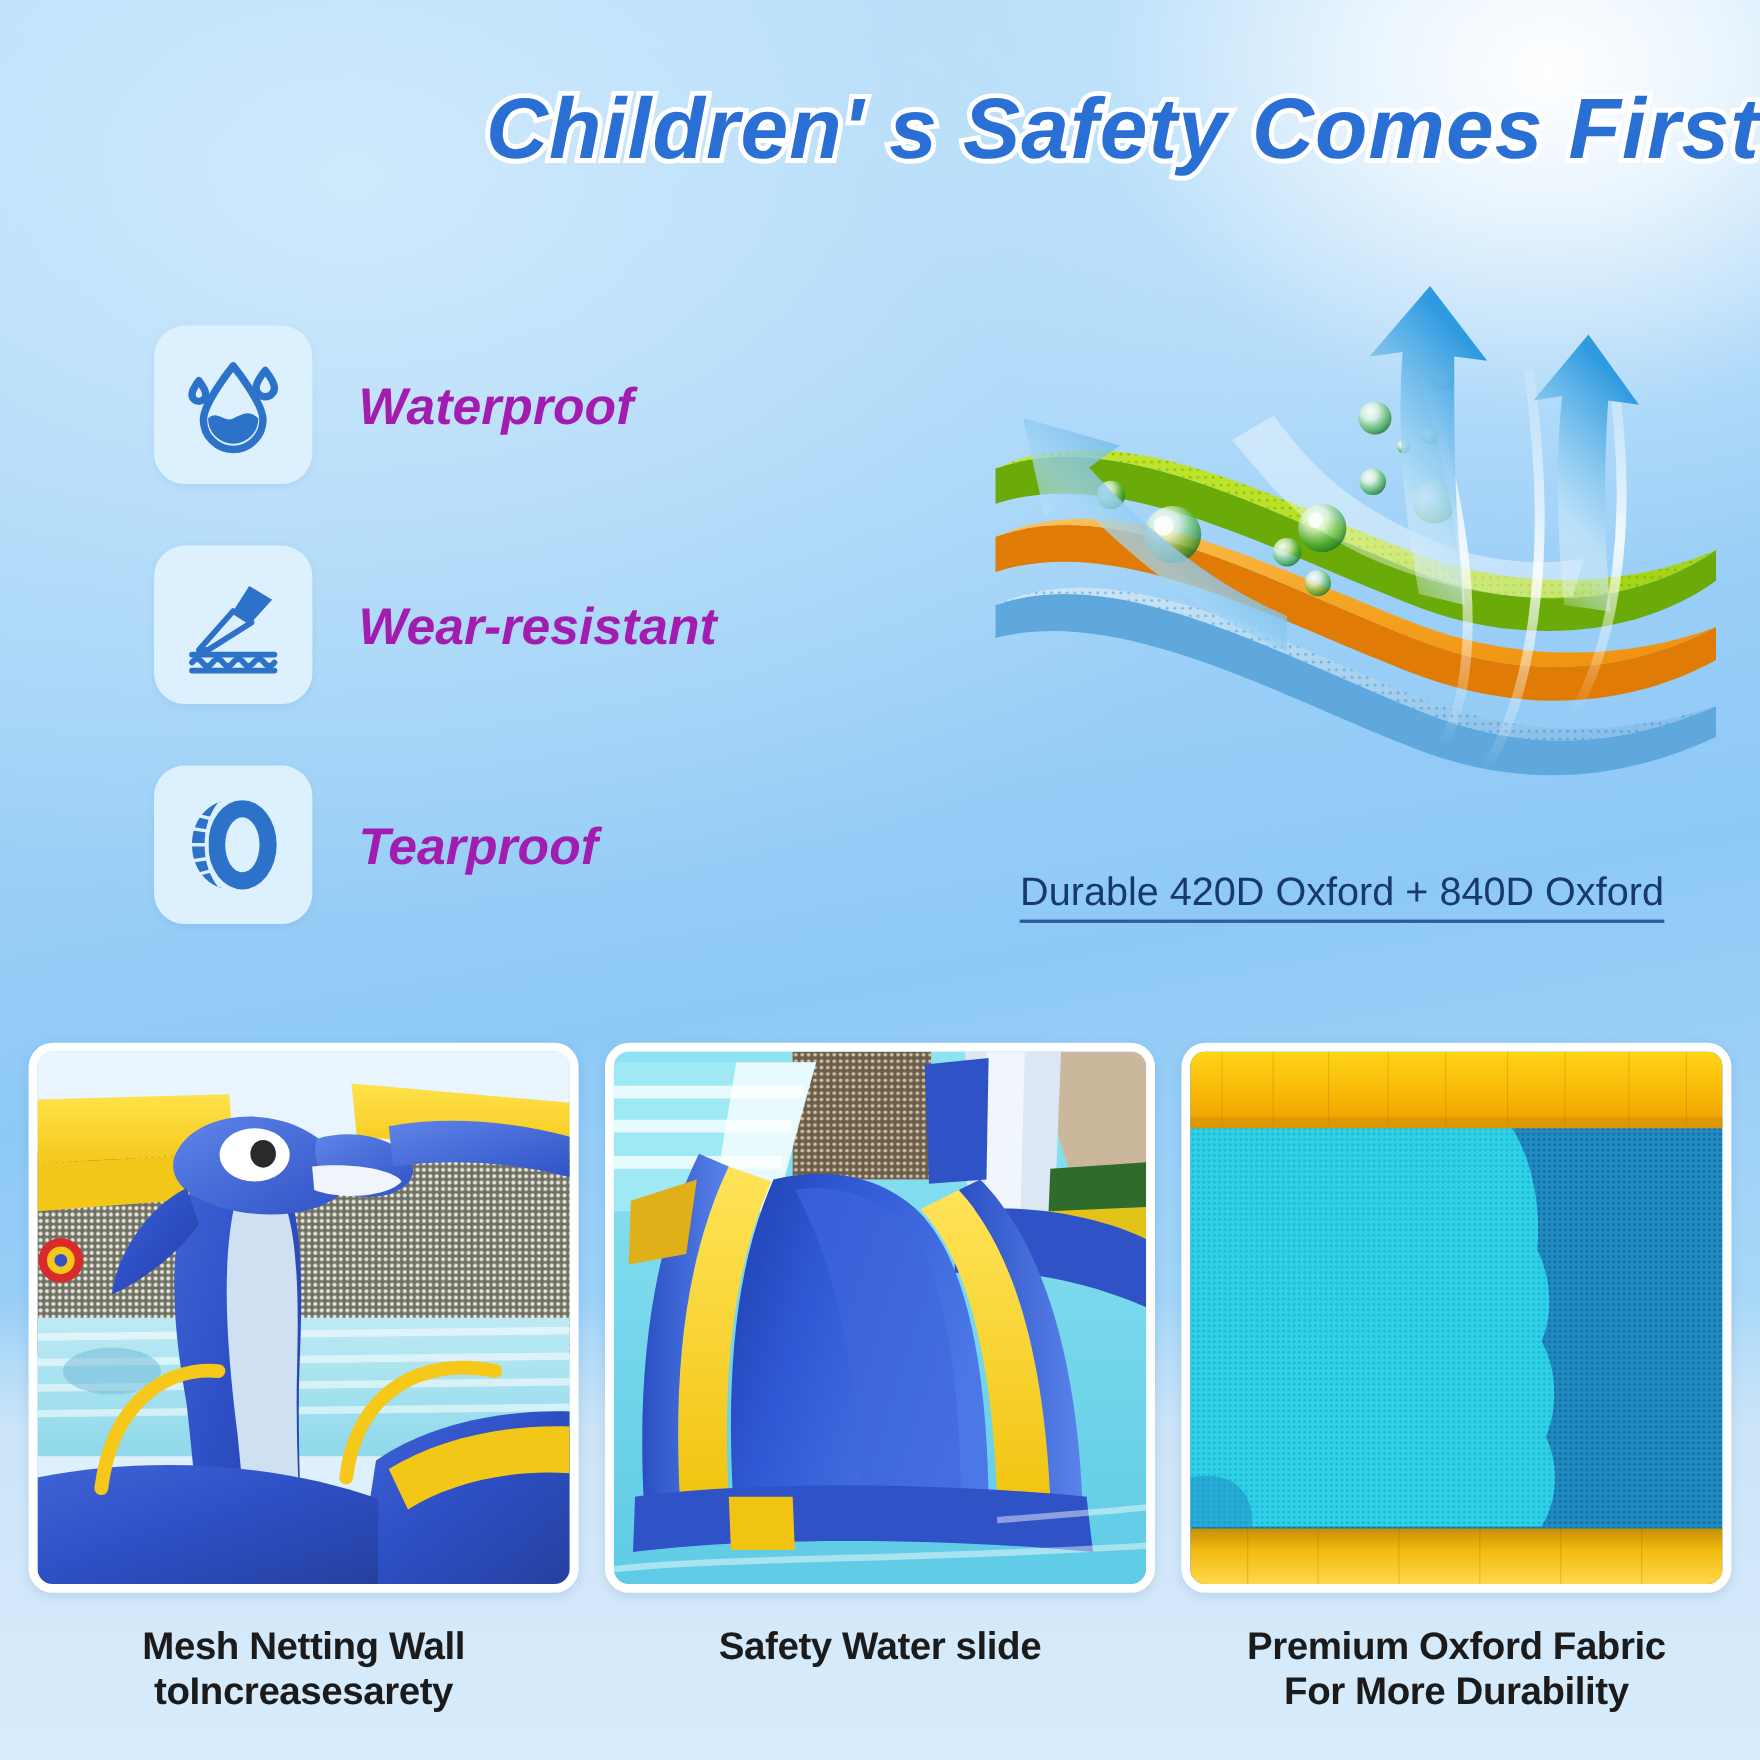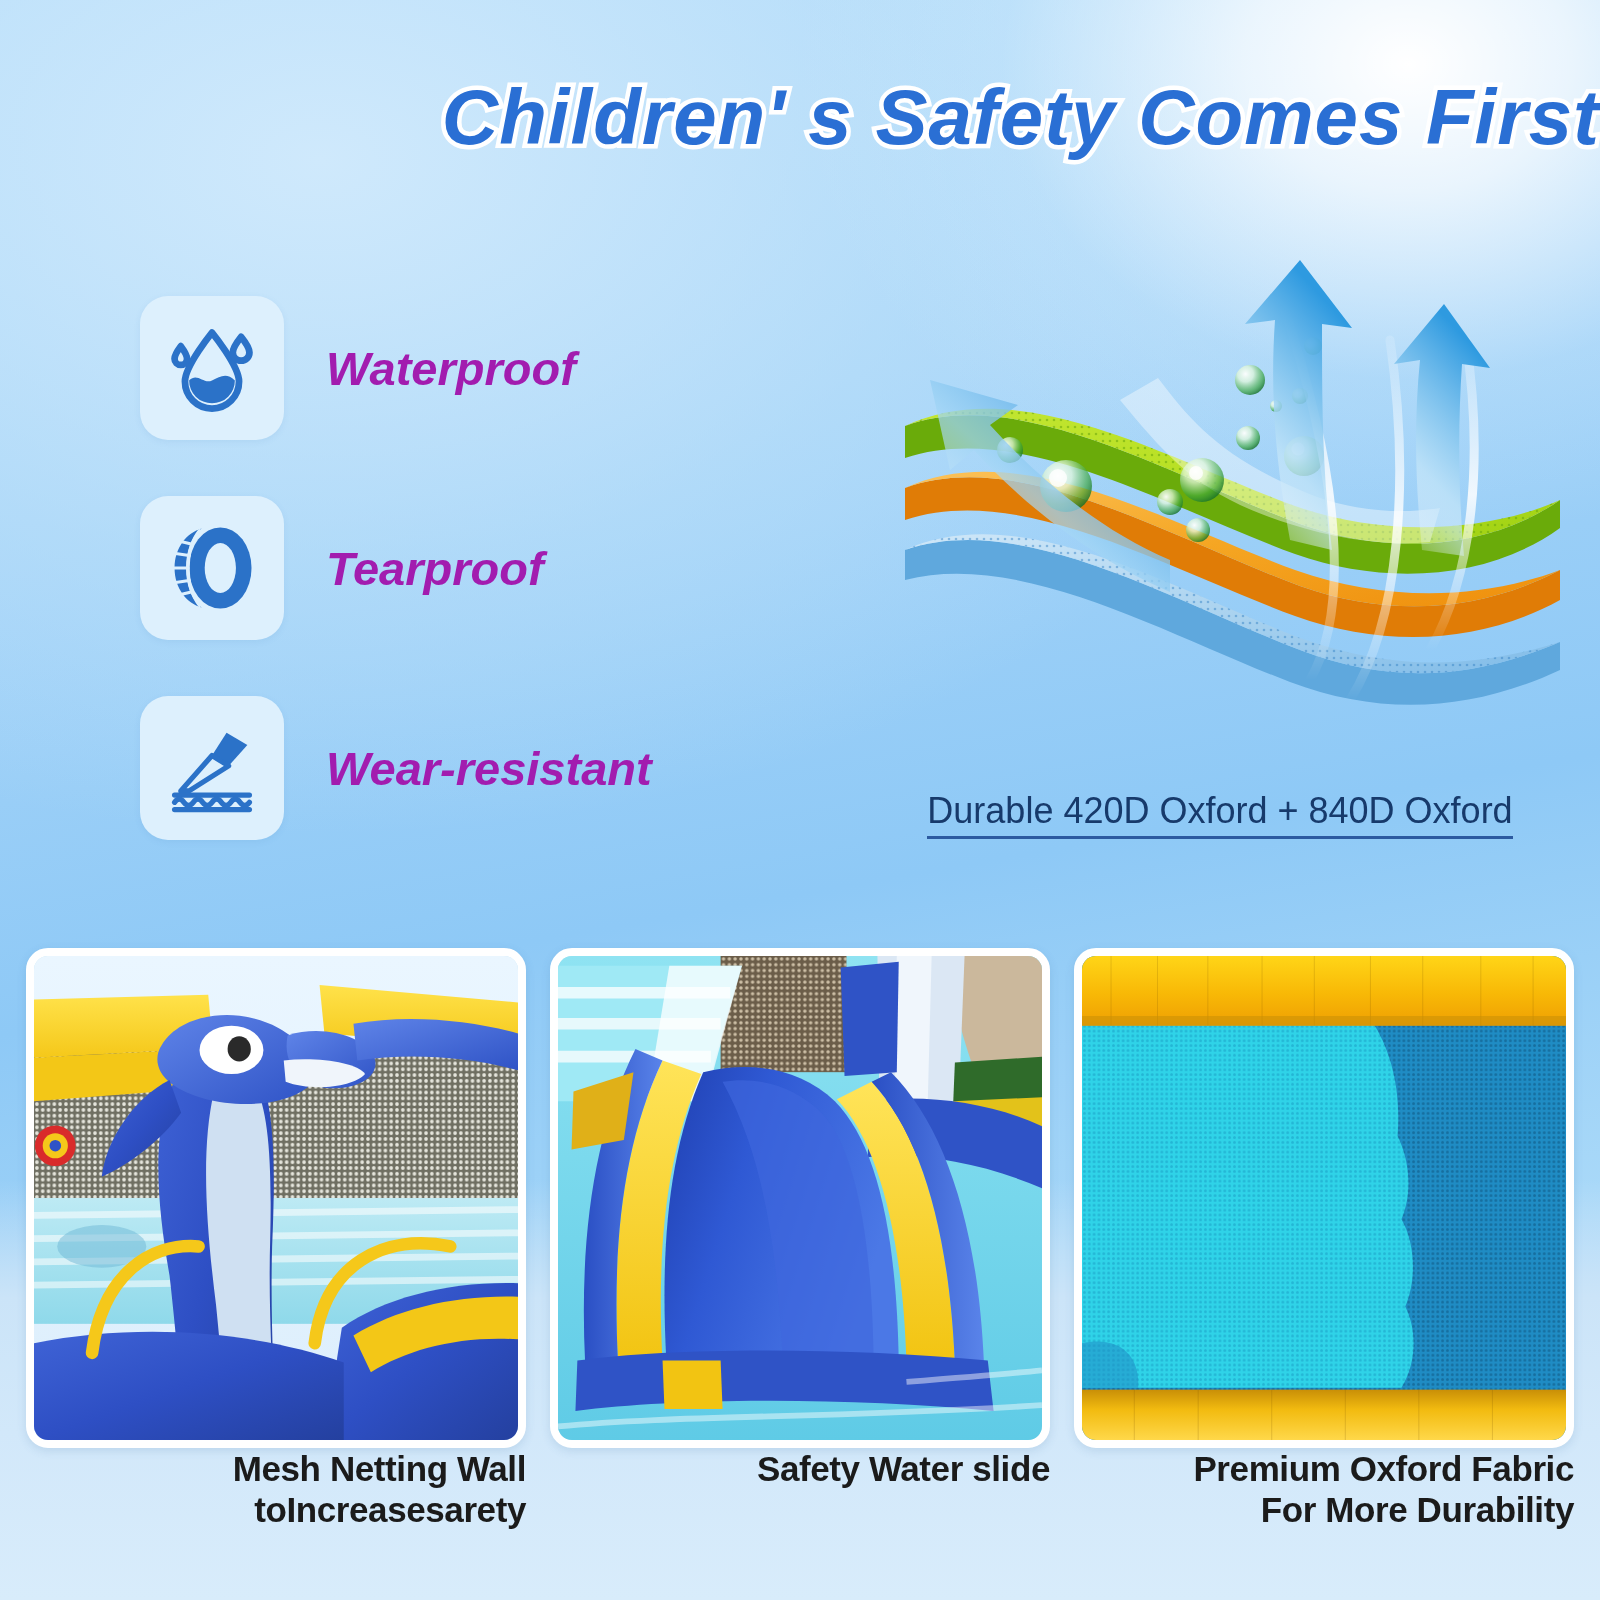--- a/index.html
+++ b/index.html
@@ -84,21 +84,22 @@
     border-radius:22px;
     border:8px solid #ffffff;
     box-sizing:border-box;
     overflow:hidden;
     background:#bfe3f5;
     box-shadow:0 3px 10px rgba(60,110,160,0.16);
     position:relative;
   }
   .photo svg{width:100%;height:100%;display:block;}
   .cap{
-    text-align:right;
+    margin-top:28px;
+    text-align:center;
     font-size:35px;
     font-weight:bold;
     color:#1b1b1b;
     line-height:1.18;
     letter-spacing:-0.4px;
   }
   .cap .l2{display:block;}
 </style>
 </head>
 <body>
@@ -121,48 +122,48 @@
         <path d="M28 62 C36 54, 42 66, 50 62 C58 58, 64 54, 72 62 A22 22 0 0 1 28 62 Z" fill="#2b72c8"></path>
       </svg>
     </div>
     <div class="feat-label">Waterproof</div>
   </div>
 
   <div class="feat">
     <div class="feat-box">
       <svg viewBox="0 0 100 100" width="104" height="104" aria-hidden="true">
         <g fill="#2b72c8">
+          <path d="M64 16 L84 28 L66 48 L50 38 Z"></path>
+          <path d="M50 38 L66 48 L28 72 L20 72 Z" fill="none" stroke="#2b72c8" stroke-width="5" stroke-linejoin="round"></path>
+        </g>
+        <g stroke="#2b72c8" stroke-width="5" stroke-linecap="round" fill="none">
+          <line x1="14" y1="76" x2="86" y2="76"></line>
+          <line x1="14" y1="90" x2="86" y2="90"></line>
+          <path d="M14 83 q4.5 -6 9 0 t9 0 t9 0 t9 0 t9 0 t9 0 t9 0 t9 0"></path>
+        </g>
+      </svg>
+    </div>
+    <div class="feat-label">Wear-resistant</div>
+  </div>
+
+  <div class="feat">
+    <div class="feat-box">
+      <svg viewBox="0 0 100 100" width="104" height="104" aria-hidden="true">
+        <g fill="#2b72c8">
           <ellipse cx="58" cy="50" rx="30" ry="39"></ellipse>
           <path d="M40 12 C26 16, 14 30, 14 50 C14 70, 26 84, 40 88 C30 80, 25 66, 25 50 C25 34, 30 20, 40 12 Z"></path>
         </g>
         <ellipse cx="58" cy="50" rx="15" ry="24" fill="#ddf0fd"></ellipse>
         <g stroke="#ddf0fd" stroke-width="3" fill="none" stroke-linecap="round">
           <path d="M38 14 C30 24, 27 36, 27 50 C27 64, 30 76, 38 86"></path>
           <path d="M18 24 L30 27 M15 36 L28 38 M14 50 L27 50 M15 64 L28 62 M18 76 L30 73"></path>
         </g>
       </svg>
     </div>
     <div class="feat-label">Tearproof</div>
-  </div>
-
-  <div class="feat">
-    <div class="feat-box">
-      <svg viewBox="0 0 100 100" width="104" height="104" aria-hidden="true">
-        <g fill="#2b72c8">
-          <path d="M64 16 L84 28 L66 48 L50 38 Z"></path>
-          <path d="M50 38 L66 48 L28 72 L20 72 Z" fill="none" stroke="#2b72c8" stroke-width="5" stroke-linejoin="round"></path>
-        </g>
-        <g stroke="#2b72c8" stroke-width="5" stroke-linecap="round" fill="none">
-          <line x1="14" y1="76" x2="86" y2="76"></line>
-          <line x1="14" y1="90" x2="86" y2="90"></line>
-          <path d="M14 83 q4.5 -6 9 0 t9 0 t9 0 t9 0 t9 0 t9 0 t9 0 t9 0"></path>
-        </g>
-      </svg>
-    </div>
-    <div class="feat-label">Wear-resistant</div>
   </div>
 
 </div>
 
 <div id="fabric">
   <svg viewBox="0 0 700 560" aria-hidden="true">
     <defs>
       <linearGradient id="arrowGrad" x1="0" y1="1" x2="1" y2="0">
         <stop offset="0%" stop-color="#ffffff" stop-opacity="0.05"></stop>
         <stop offset="45%" stop-color="#9fd4f5" stop-opacity="0.75"></stop>

